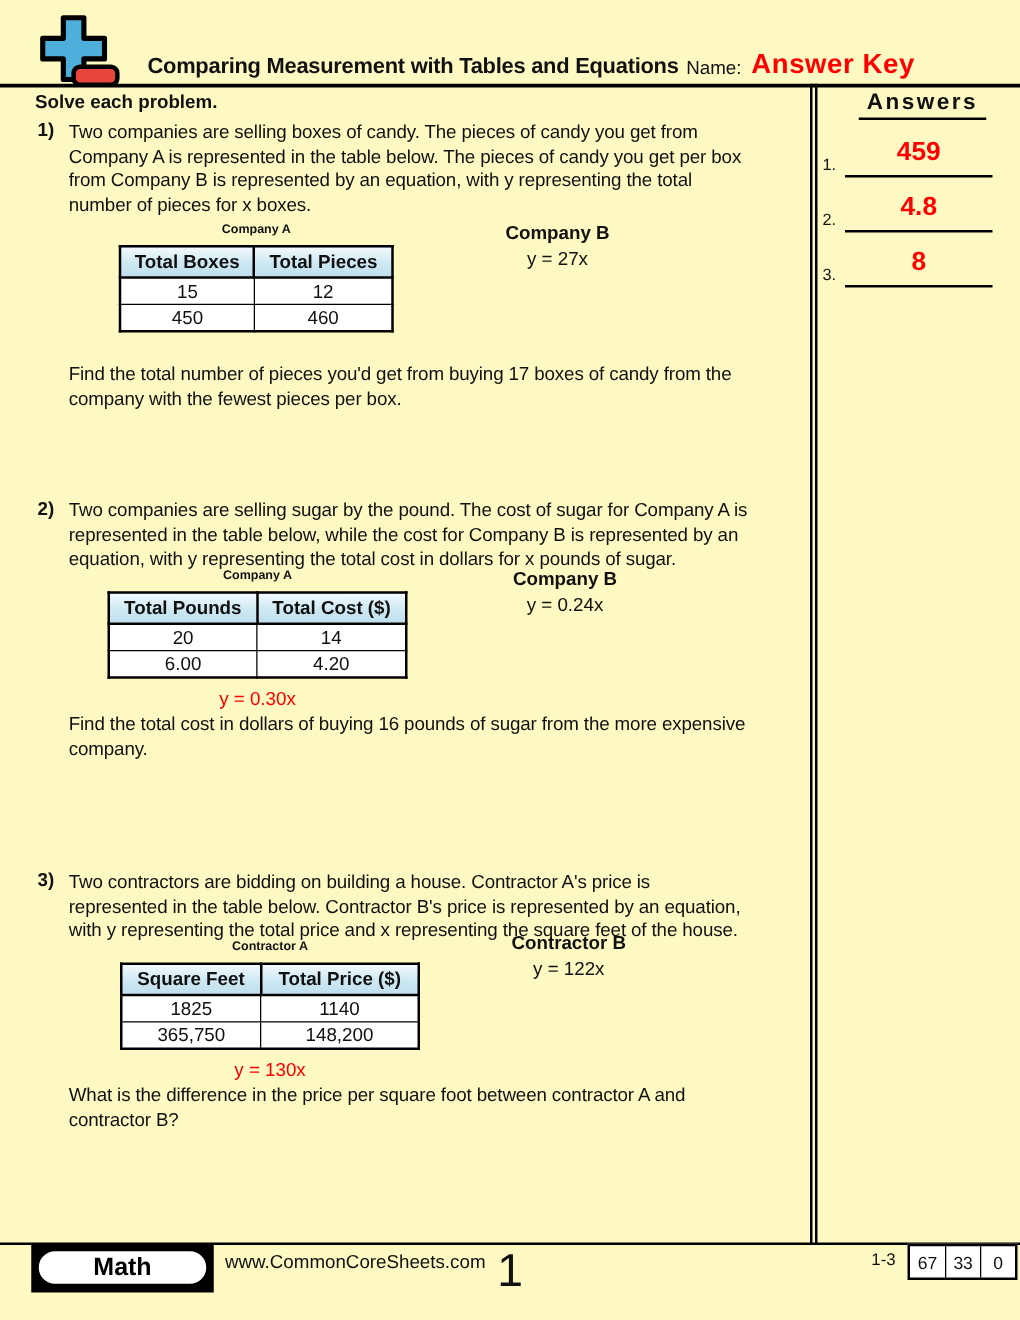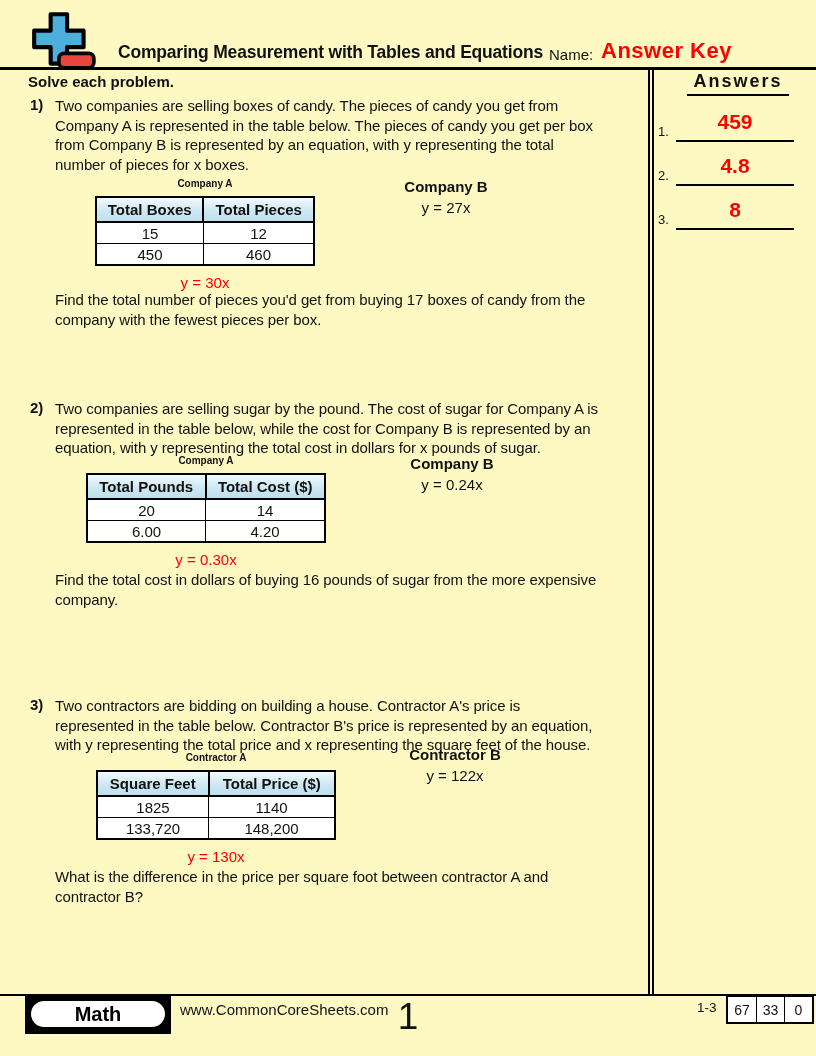--- a/index.html
+++ b/index.html
@@ -164,21 +164,20 @@
         <tr>
           <td>15</td>
           <td>12</td>
         </tr>
         <tr>
           <td>450</td>
           <td>460</td>
         </tr>
       </tbody>
     </table>
-    <div class="red-eq">y = 30x</div>
     <div class="right-col">
       <div class="right-title">Company B</div>
       <div class="right-eq">y = 27x</div>
     </div>
     <div class="question">Find the total number of pieces you'd get from buying 17 boxes of candy from the
 company with the fewest pieces per box.</div>
   </div>
 
   <div class="prob p2">
     <div class="prob-num">2)</div>
@@ -225,21 +224,21 @@
           <th>Square Feet</th>
           <th>Total Price ($)</th>
         </tr>
       </thead>
       <tbody>
         <tr>
           <td>1825</td>
           <td>1140</td>
         </tr>
         <tr>
-          <td>133,720</td>
+          <td>365,750</td>
           <td>148,200</td>
         </tr>
       </tbody>
     </table>
     <div class="red-eq">y = 130x</div>
     <div class="right-col">
       <div class="right-title">Contractor B</div>
       <div class="right-eq">y = 122x</div>
     </div>
     <div class="question">What is the difference in the price per square foot between contractor A and

